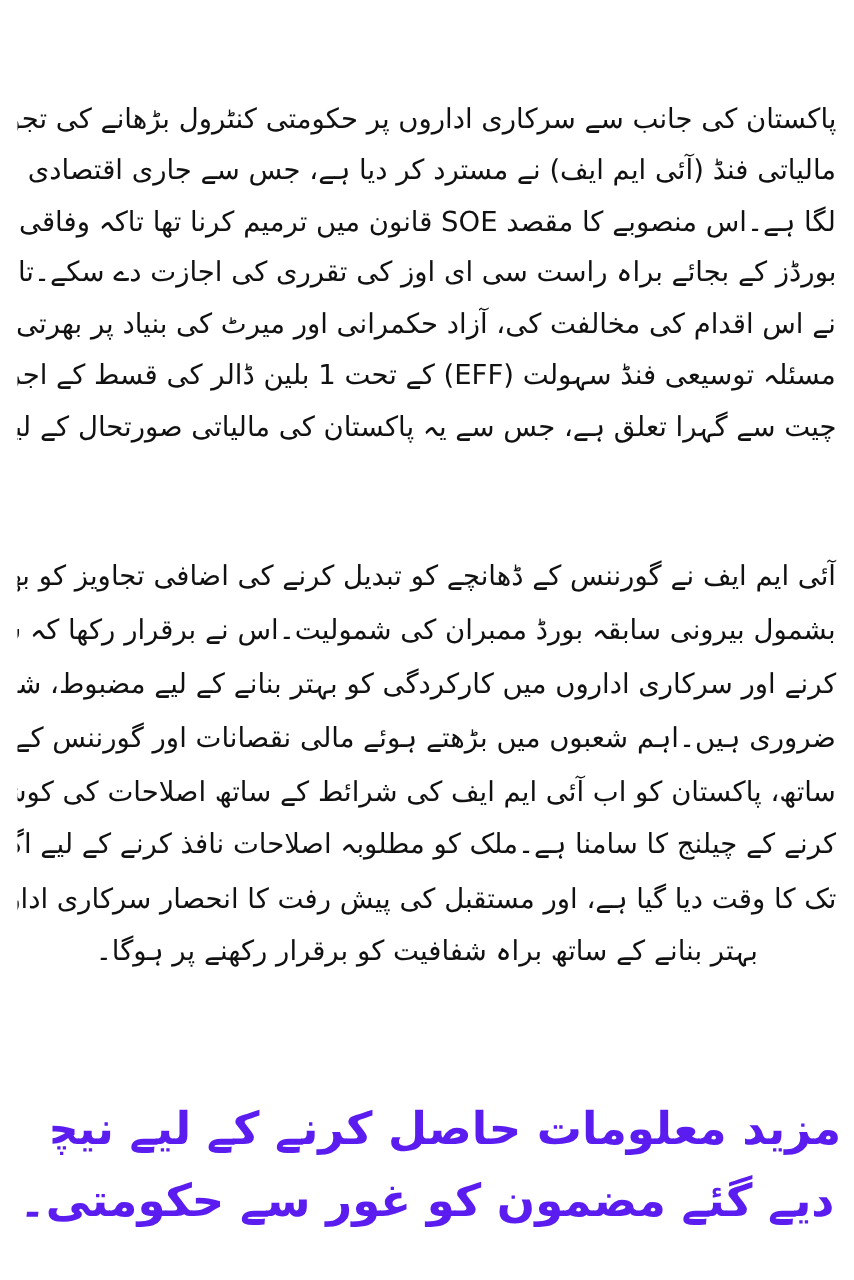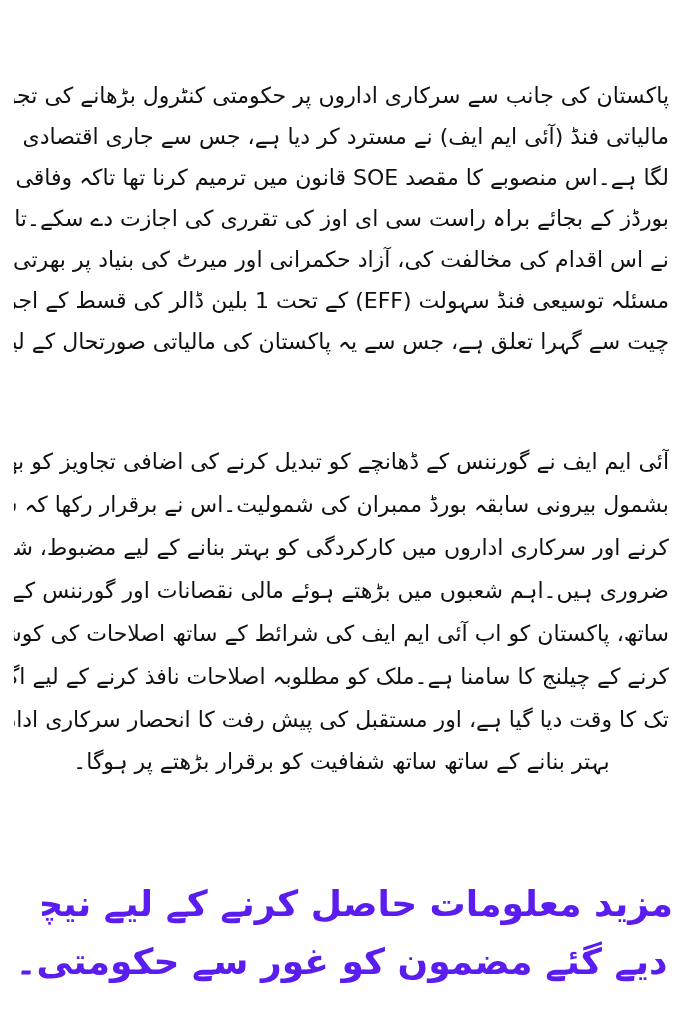--- a/index.html
+++ b/index.html
@@ -39,21 +39,21 @@
   </div>
 
   <div class="para" style="top:442px;">
     <div class="line" style="top:0px;">آئی ایم ایف نے گورننس کے ڈھانچے کو تبدیل کرنے کی اضافی تجاویز کو بھی مسترد کر دیا،</div>
     <div class="line" style="top:43px;">بشمول بیرونی سابقہ بورڈ ممبران کی شمولیت۔اس نے برقرار رکھا کہ سیاسی مداخلت کو کم</div>
     <div class="line" style="top:86px;">کرنے اور سرکاری اداروں میں کارکردگی کو بہتر بنانے کے لیے مضبوط، شفاف نظام</div>
     <div class="line" style="top:129px;">ضروری ہیں۔اہم شعبوں میں بڑھتے ہوئے مالی نقصانات اور گورننس کے چیلنجز کے</div>
     <div class="line" style="top:172px;">ساتھ، پاکستان کو اب آئی ایم ایف کی شرائط کے ساتھ اصلاحات کی کوششوں کو متوازن</div>
     <div class="line" style="top:215px;">کرنے کے چیلنج کا سامنا ہے۔ملک کو مطلوبہ اصلاحات نافذ کرنے کے لیے اگست 2026</div>
     <div class="line" style="top:258px;">تک کا وقت دیا گیا ہے، اور مستقبل کی پیش رفت کا انحصار سرکاری اداروں کی کارکردگی کو</div>
-    <div class="line center" style="top:300px;">بہتر بنانے کے ساتھ ساتھ شفافیت کو برقرار بڑھتے پر ہوگا۔</div>
+    <div class="line center" style="top:300px;">بہتر بنانے کے ساتھ براہ شفافیت کو برقرار رکھنے پر ہوگا۔</div>
   </div>
 
   <div class="cta" style="top:874px;">
     <div class="cta-line full" style="top:0px;">مزید معلومات حاصل کرنے کے لیے نیچے</div>
     <div class="cta-line" style="top:58px;">دیے گئے مضمون کو غور سے حکومتی۔</div>
   </div>
 
 </div>
 
 </body></html>

